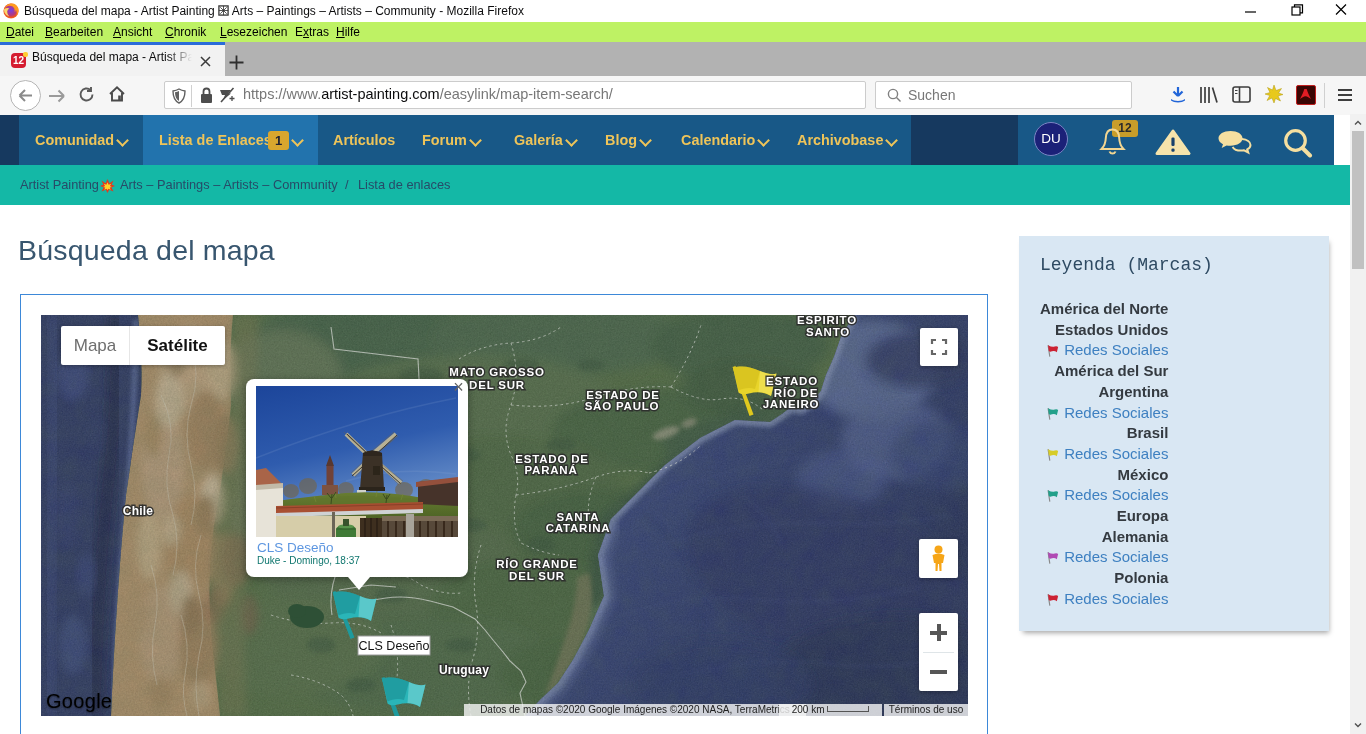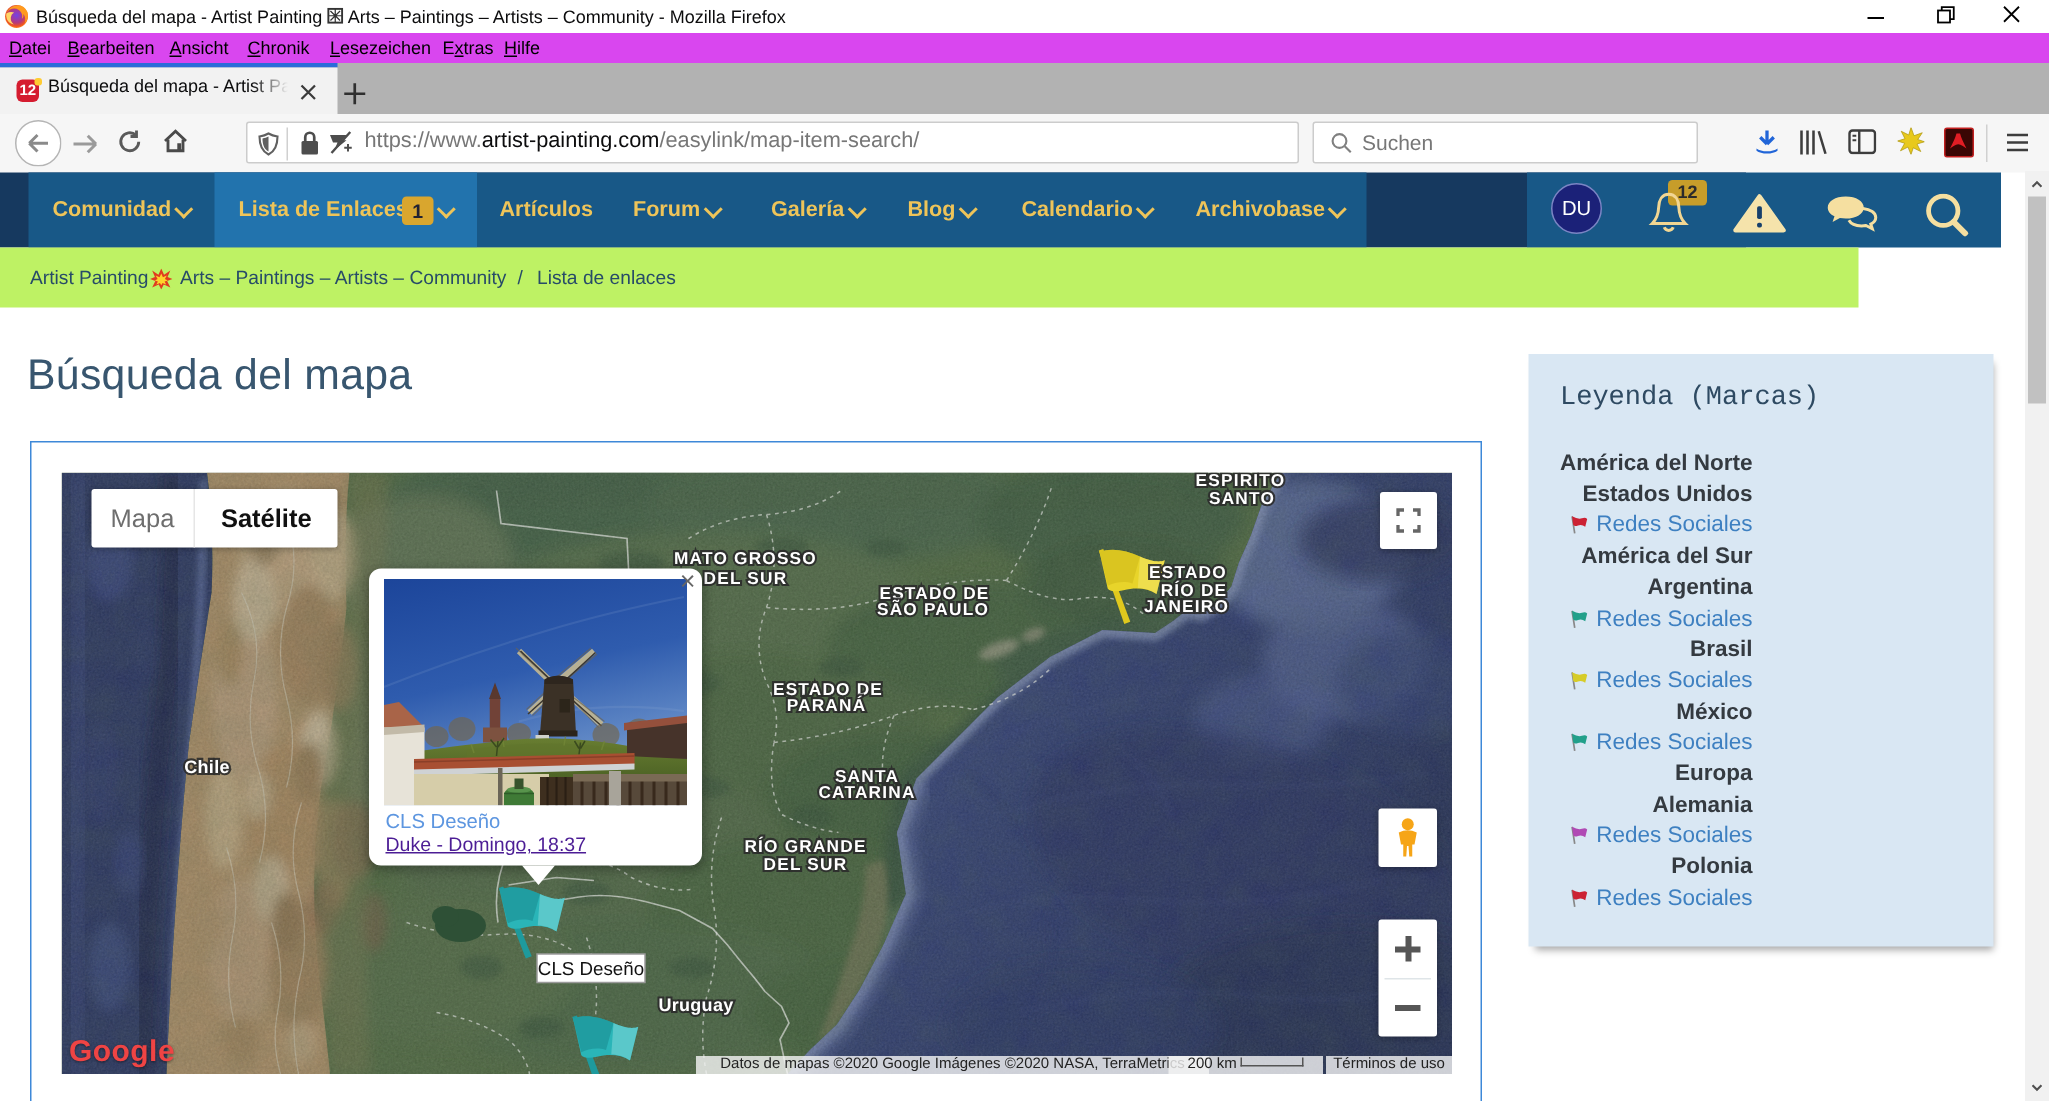--- a/index.html
+++ b/index.html
@@ -1,56 +1,56 @@
 <!DOCTYPE html>
 <html><head><meta charset="utf-8">
 <style>
 html,body{margin:0;padding:0;}
 body{width:1366px;height:734px;overflow:hidden;font-family:"Liberation Sans",sans-serif;position:relative;background:#fff;}
 .abs{position:absolute;}
 
 #titlebar{left:0;top:0;width:1366px;height:22px;background:#fff;}
 #title-text{left:24px;top:4px;font-size:12px;color:#0c0c0d;}
-#menubar{left:0;top:22px;width:1366px;height:20px;background:#d946ef;font-size:12px;color:#000;}
+#menubar{left:0;top:22px;width:1366px;height:20px;background:#bef264;font-size:12px;color:#000;}
 #menubar span{position:absolute;top:3px;}
 #tabbar{left:0;top:42px;width:1366px;height:34px;background:#b2b2b2;}
 #tabline{left:0;top:0;width:225px;height:3px;background:#2b6cd9;}
 #tab{left:0;top:3px;width:225px;height:31px;background:#f2f2f2;}
 #tabtitle{left:32px;top:8px;font-size:12px;color:#0c0c0d;width:160px;white-space:nowrap;overflow:hidden;-webkit-mask-image:linear-gradient(90deg,#000 85%,transparent);}
 #toolbar{left:0;top:76px;width:1366px;height:39px;background:#f6f6f6;}
 .urlbox{top:5px;height:28px;background:#fff;border:1px solid #ccc;border-radius:2px;box-sizing:border-box;}
 
 #navbar{left:0;top:115px;width:1164px;height:50px;background:#16395f;}
 .navblue{top:0;height:50px;background:#185887;}
 #navactive{left:143px;top:0;width:175px;height:50px;background:#2273ad;}
 .navitem{top:0;height:50px;line-height:50px;font-size:14.4px;font-weight:bold;color:#eec459;white-space:nowrap;}
 .chev{display:inline-block;width:9px;height:9px;margin-left:4px;position:relative;top:-2px;}
 .chev:before{content:"";position:absolute;left:0;top:2px;width:7px;height:7px;border-right:2.2px solid #eec459;border-bottom:2.2px solid #eec459;transform:rotate(45deg);}
-#breadcrumb{left:0;top:165px;width:1239px;height:40px;background:#bef264;}
+#breadcrumb{left:0;top:165px;width:1366px;height:40px;background:#14b8a6;}
 #breadcrumb .t{position:absolute;top:12px;font-size:12.8px;color:#274b68;}
 
 #heading{left:18px;top:234px;font-size:28.5px;font-weight:300;color:#38566f;letter-spacing:0.2px;}
 #mapframe{left:20px;top:294px;width:966px;height:500px;border:1px solid #3d88d8;background:#fff;}
 #mapbox{left:41px;top:315px;width:927px;height:401px;overflow:hidden;}
 
 .gbtn{background:#fff;box-shadow:0 1px 4px rgba(0,0,0,.3);}
 #btn-mapa{left:61px;top:326px;width:68px;height:39px;line-height:39px;text-align:center;font-size:17px;color:#6e6e6e;}
 #btn-sat{left:130px;top:326px;width:95px;height:39px;line-height:39px;text-align:center;font-size:17px;font-weight:bold;color:#111;}
 #btn-fs{left:920px;top:328px;width:38px;height:38px;border-radius:2px;}
 #btn-peg{left:919px;top:539px;width:39px;height:39px;border-radius:2px;}
 #btn-zoom{left:919px;top:613px;width:39px;height:78px;border-radius:2px;}
 
 #iwin{left:246px;top:379px;width:222px;height:198px;background:#fff;border-radius:8px;box-shadow:0 2px 7px 1px rgba(0,0,0,.3);}
 #iwin-tail{left:348px;top:577px;width:0;height:0;border-left:11px solid transparent;border-right:11px solid transparent;border-top:13px solid #fff;}
 #iwin-x{left:450px;top:380px;width:17px;height:17px;color:#666;font-size:18px;line-height:15px;text-align:center;}
 #iwin-link{left:257px;top:540px;font-size:13.5px;color:#5d96e0;}
-#iwin-sub{left:257px;top:555px;font-size:13px;color:#4c1d95;text-decoration:underline;}
+#iwin-sub{left:257px;top:555px;font-size:10px;color:#0f766e;}
 
 .attr{top:704px;height:12px;background:rgba(245,245,245,.8);font-size:10px;color:#222;line-height:12px;white-space:nowrap;}
-#glogo{left:46px;top:690px;color:#ef4444;font-size:20px;font-weight:bold;letter-spacing:0.3px;text-shadow:0 1px 2px rgba(0,0,0,.45);}
+#glogo{left:46px;top:690px;color:#000000;font-size:20px;font-weight:normal;letter-spacing:0.3px;text-shadow:0 1px 2px rgba(0,0,0,.45);}
 
 #sidebar{left:1019px;top:236px;width:310px;height:395px;background:#d9e7f3;box-shadow:2px 4px 5px -2px rgba(0,0,0,.35);}
 #sidebar h2{position:absolute;left:21px;top:19px;margin:0;font-size:18px;font-weight:400;color:#2e4a62;font-family:Liberation Mono, monospace;}
 #legend{position:absolute;left:21px;top:63px;font-size:15px;line-height:20.7px;color:#343a40;text-align:right;}
 #legend .n{font-weight:bold;}
 #legend .l{color:#3e80c1;}
 #legend svg{vertical-align:-2px;margin-right:5px;}
 
 #sbar{left:1350px;top:114px;width:16px;height:620px;background:#f1f1f1;}
 #sthumb{left:1352px;top:131px;width:12px;height:138px;background:#c1c1c1;border-radius:0px;}

